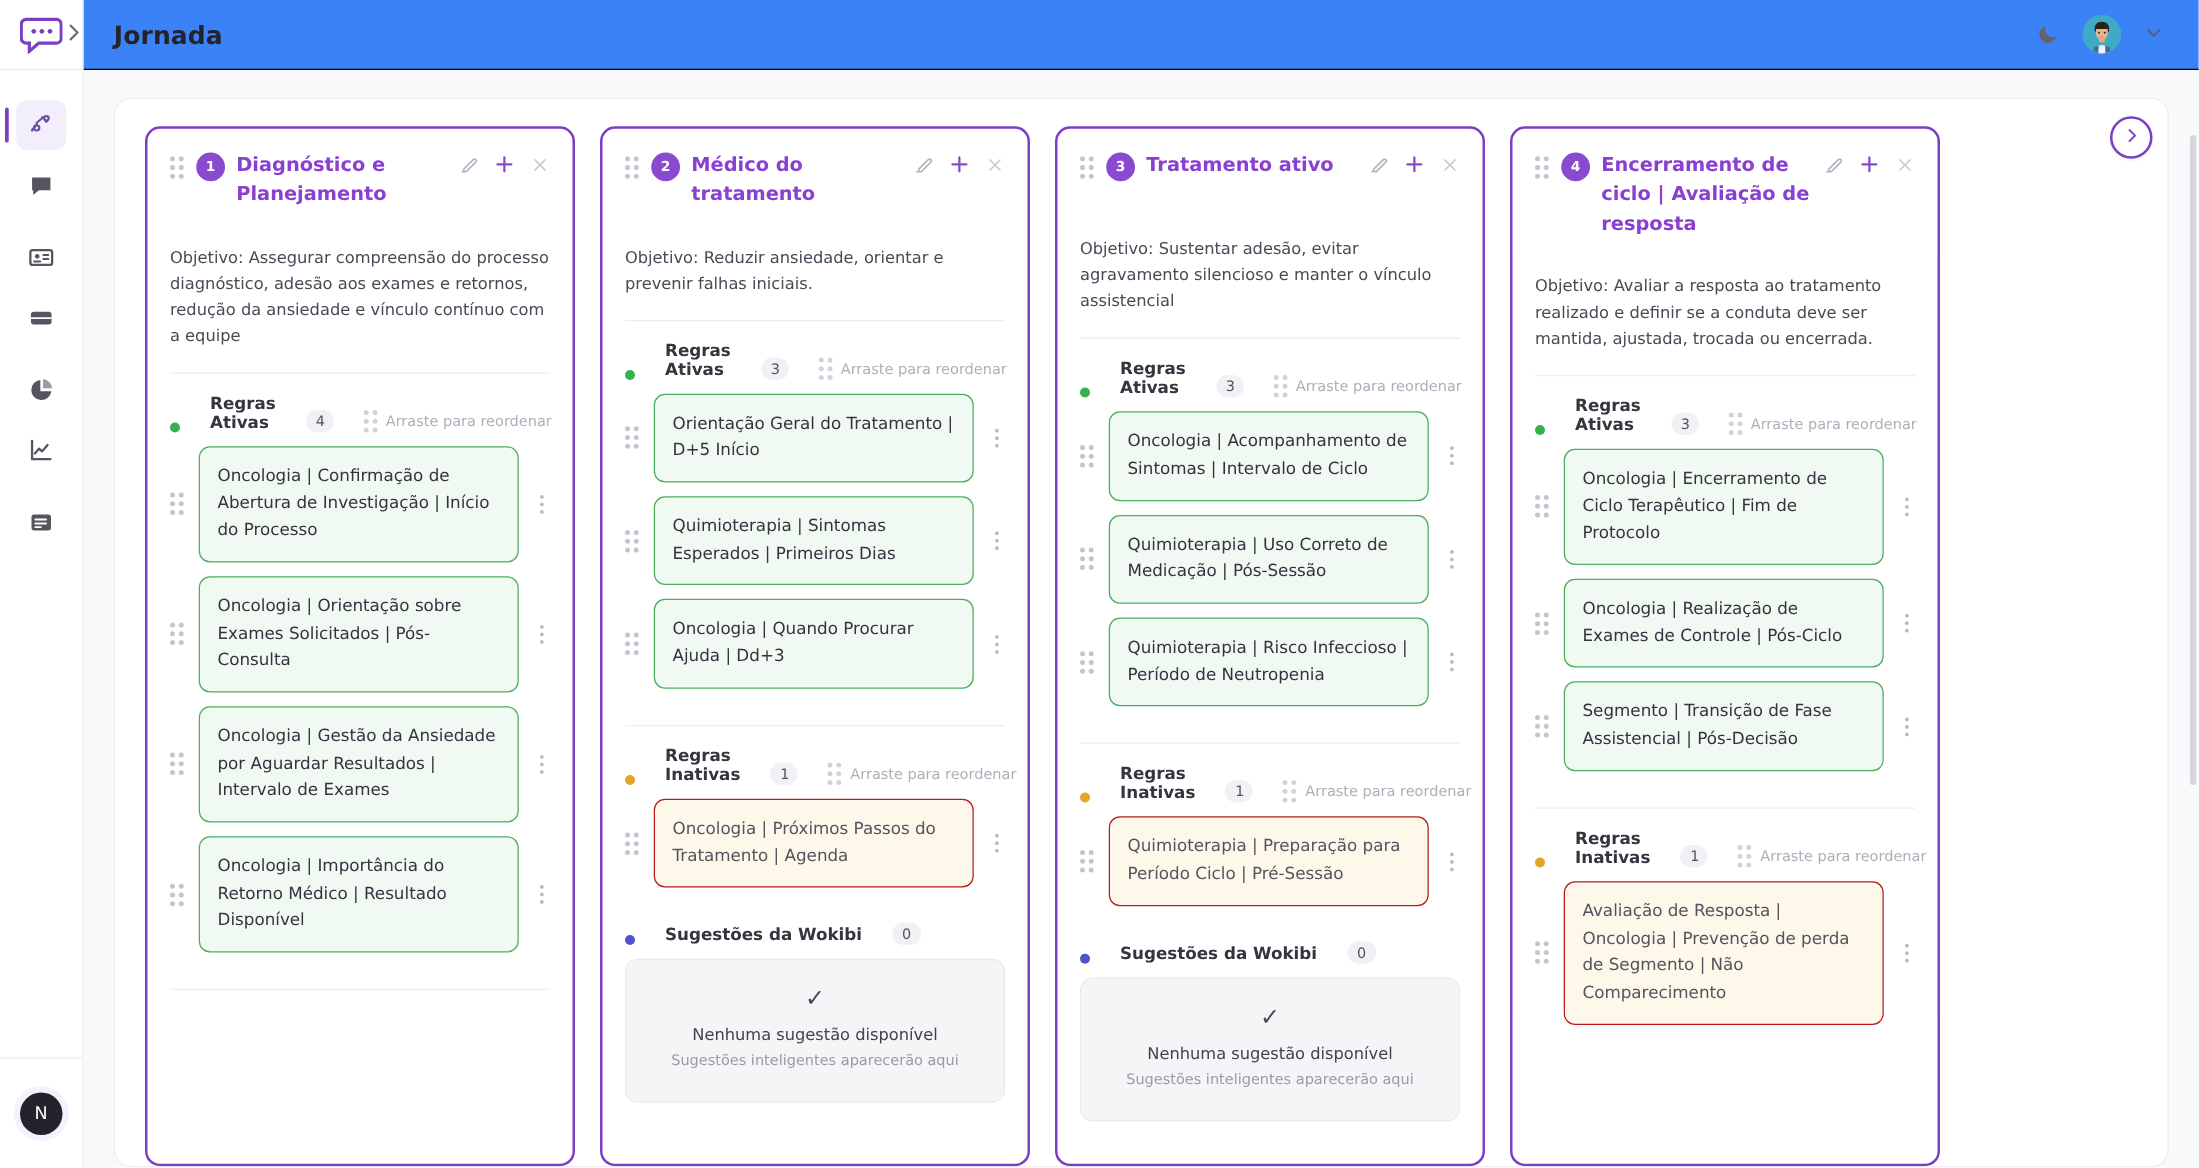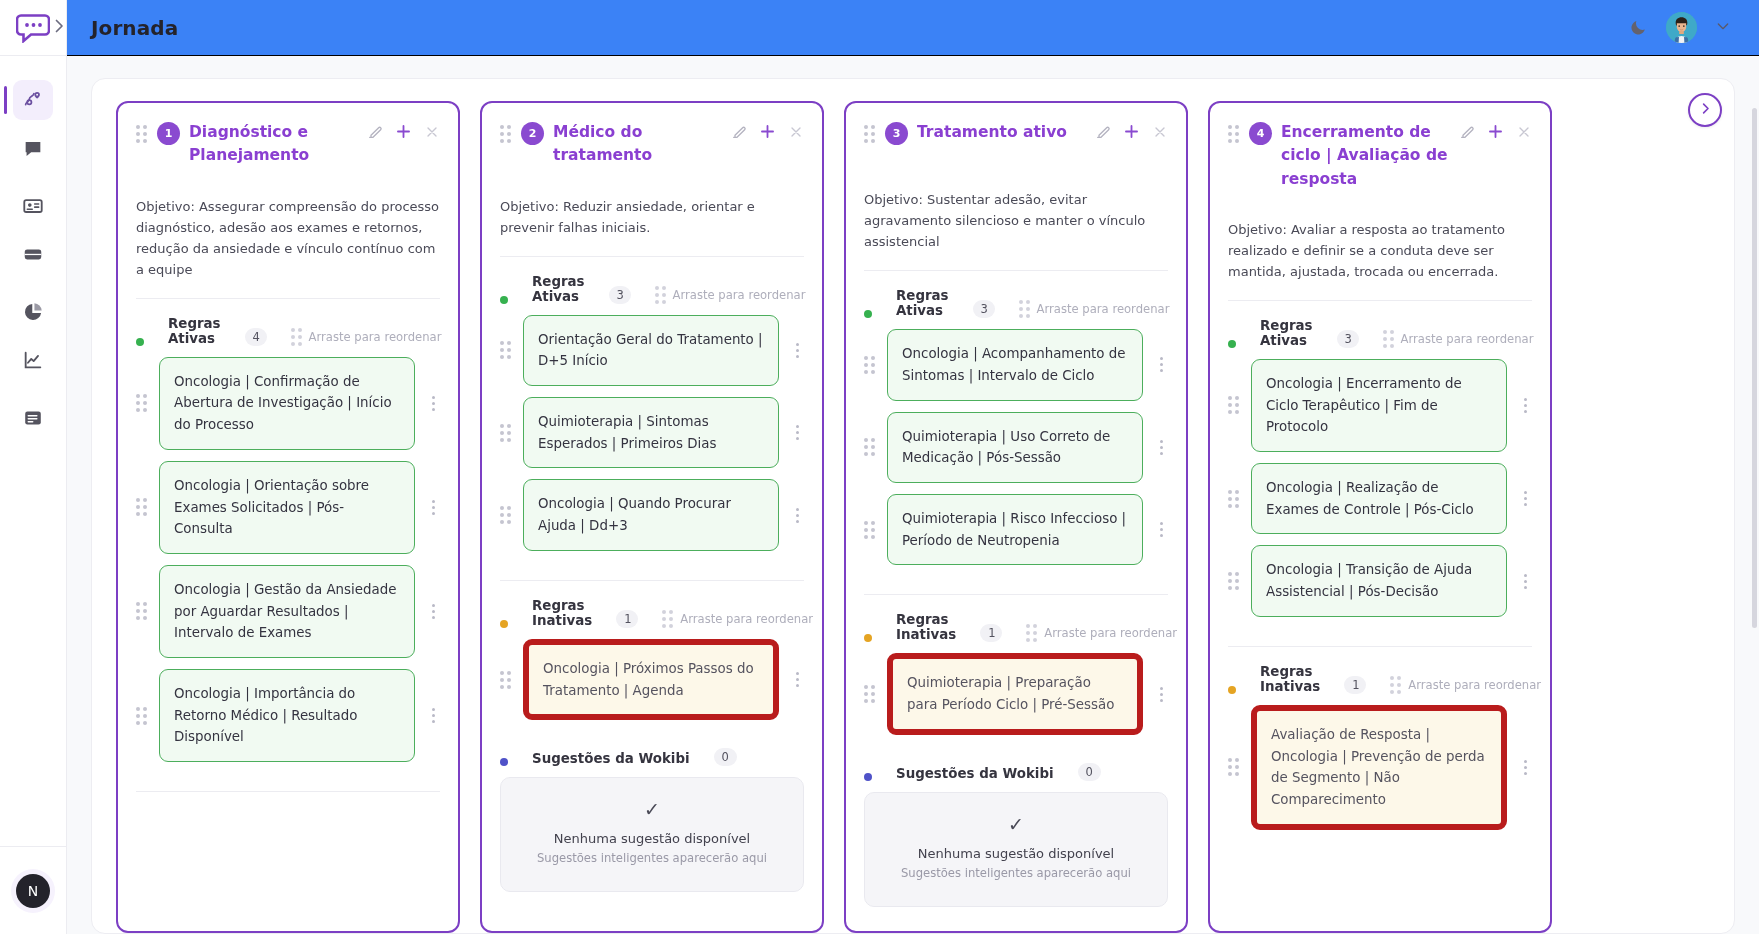--- a/index.html
+++ b/index.html
@@ -150,21 +150,21 @@
   .reorder-hint .grip i { background: #d2d2dc; }
 
   .rule-row { display: flex; align-items: center; gap: 11px; margin-bottom: 11px; }
   .rule-row > .grip { margin-top: 0; }
   .rule-card {
     flex: 1; min-width: 0;
     border-radius: 9px; padding: 13px 14px;
     font-size: 13.4px; line-height: 1.62; color: #343340;
   }
   .rule-card.active { background: #f1faf2; border: 1px solid #4cae5c; }
-  .rule-card.inactive { background: #fdf8e9; border: 6px solid #b91c1c; color: #55535f; }
+  .rule-card.inactive { background: #fdf8e9; border: 1px solid #b91c1c; color: #55535f; }
   .kebab {
     flex: 0 0 14px; width: 14px; cursor: pointer;
     display: flex; flex-direction: column; align-items: center; gap: 3px;
   }
   .kebab i { width: 3px; height: 3px; border-radius: 50%; background: #b9b9c6; display: block; }
 
   .empty-box {
     background: #f5f5f8; border: 1px solid #e9e9ef; border-radius: 10px;
     padding: 22px 14px 26px 14px; text-align: center; margin-bottom: 14px;
   }
@@ -800,21 +800,21 @@
             </div>
             <div class="rule-row">
               <span class="grip">
                   <i></i>
                   <i></i>
                   <i></i>
                   <i></i>
                   <i></i>
                   <i></i>
                 </span>
-              <div class="rule-card active">Oncologia | Transição de Ajuda Assistencial | Pós-Decisão</div>
+              <div class="rule-card active">Segmento | Transição de Fase Assistencial | Pós-Decisão</div>
               <span class="kebab">
                   <i></i>
                   <i></i>
                   <i></i>
                 </span>
             </div>
           </div>
           <div class="hr"></div>
           <div class="sec-head">
             <span class="dot amber"></span>

